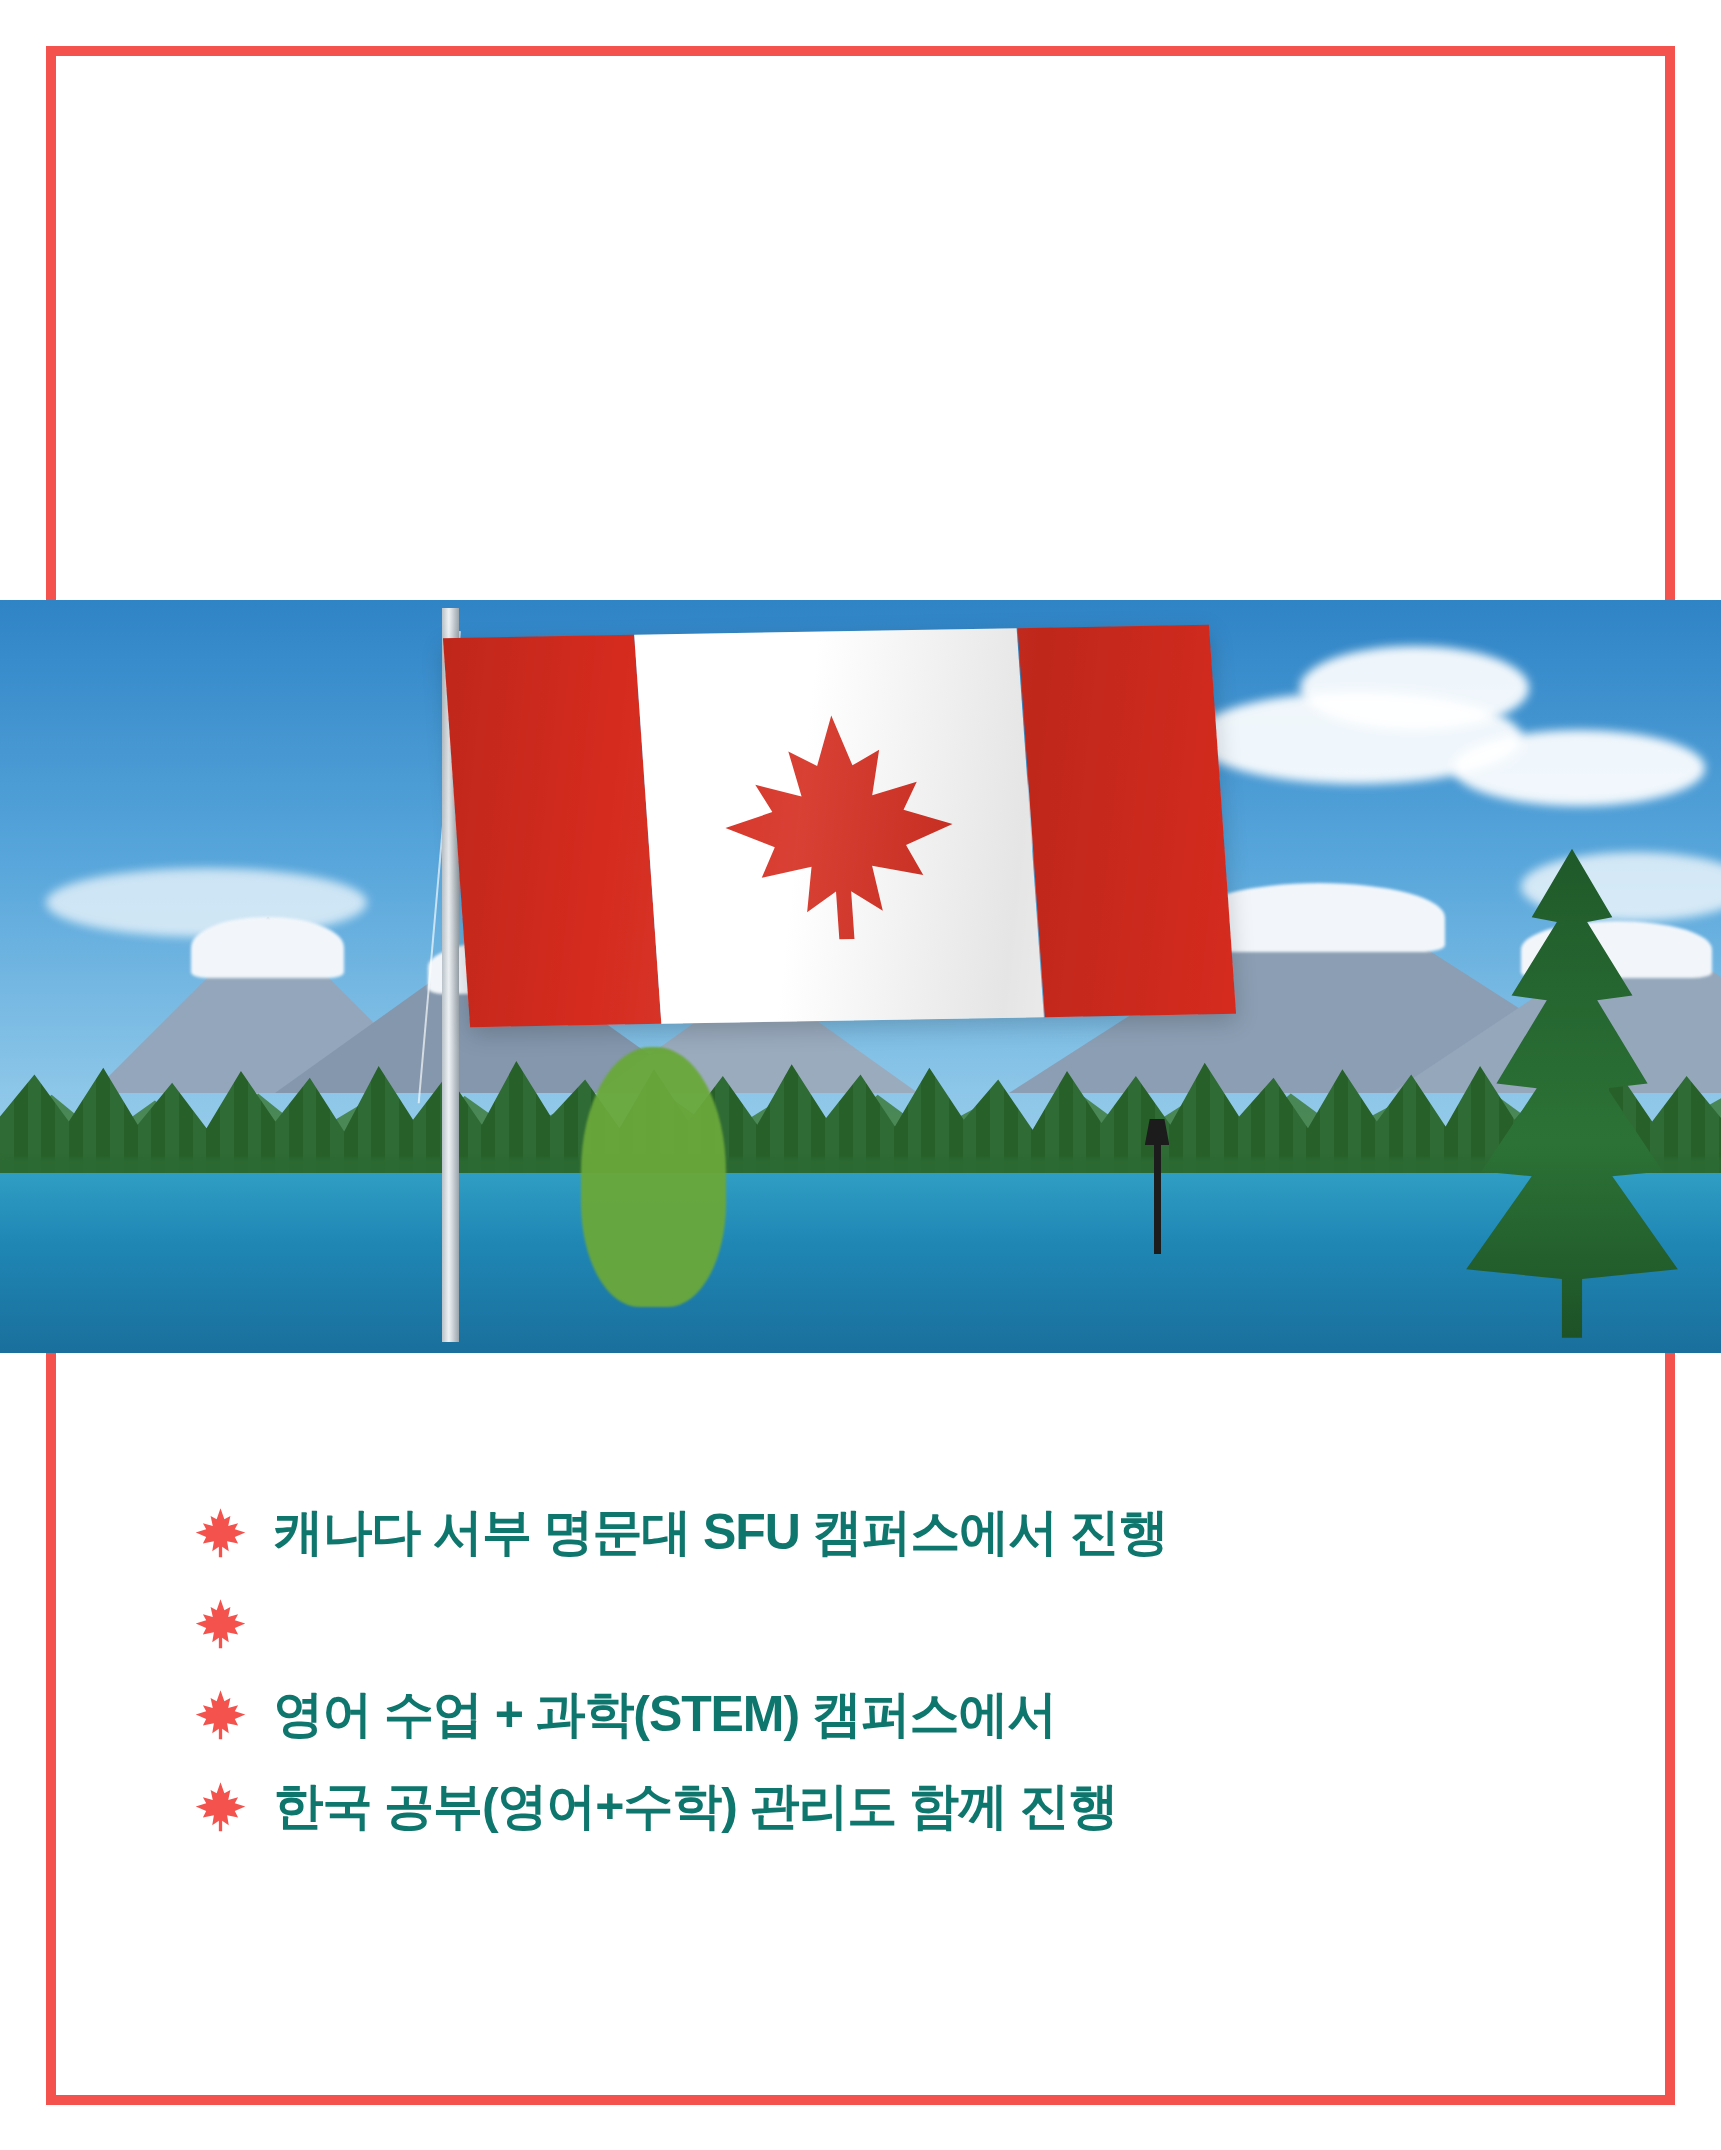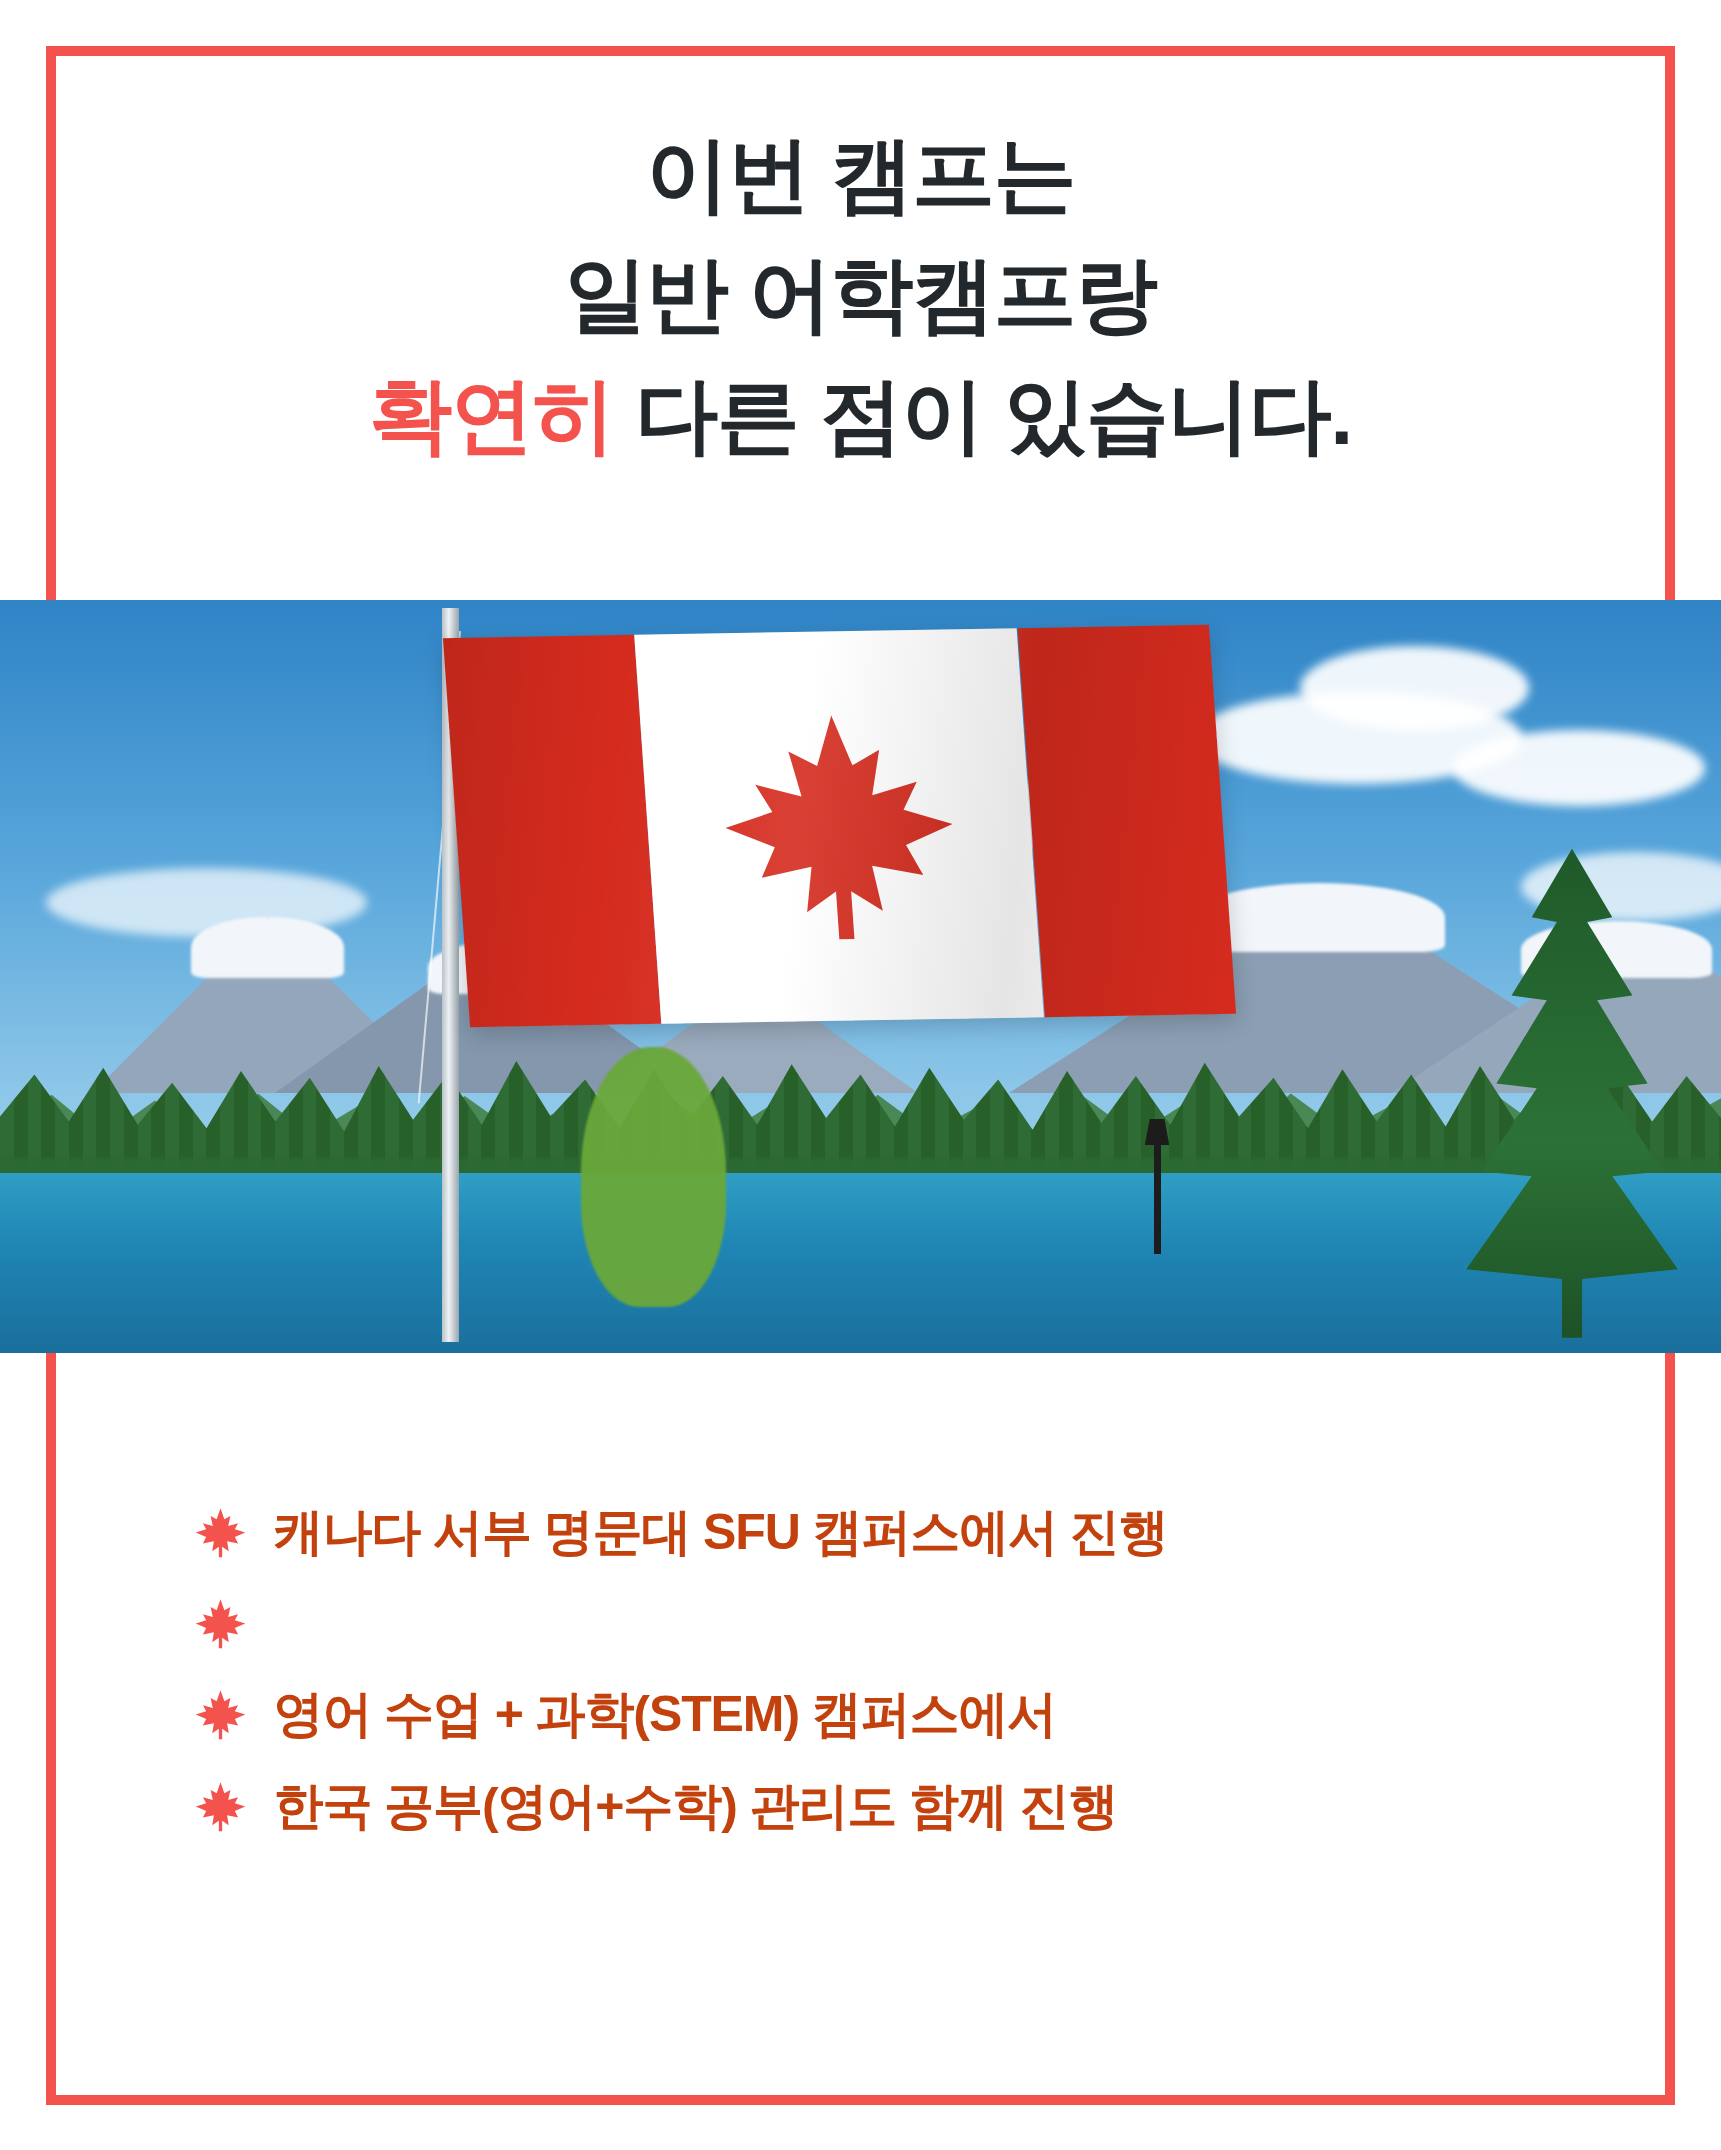--- a/index.html
+++ b/index.html
@@ -290,40 +290,35 @@
   .bullet-icon {
     flex: 0 0 auto;
     width: 58px;
     height: 58px;
     margin-right: 24.5px;
     display: flex;
     align-items: center;
     justify-content: center;
   }
   .bullet-text {
-    color: #c2410c;
+    color: #0f766e;
     font-weight: bold;
     font-size: 50px;
     letter-spacing: -1.1px;
     line-height: 1.2;
     white-space: nowrap;
   }
 </style>
 </head>
 <body>
 
 <div class="poster">
 
   <div class="frame"></div>
 
-  <div class="headline">
-    <span class="line">이번 캠프는</span>
-    <span class="line">일반 어학캠프랑</span>
-    <span class="line"><span class="hl-accent">확연히</span><span> 다른 점이 있습니다.</span></span>
-  </div>
 
   <div class="photo">
     <div class="sky"></div>
 
     <div class="cloud c1"></div>
     <div class="cloud c2"></div>
     <div class="cloud c3"></div>
     <div class="cloud c4"></div>
     <div class="cloud c5"></div>
     <div class="cloud c6"></div>

